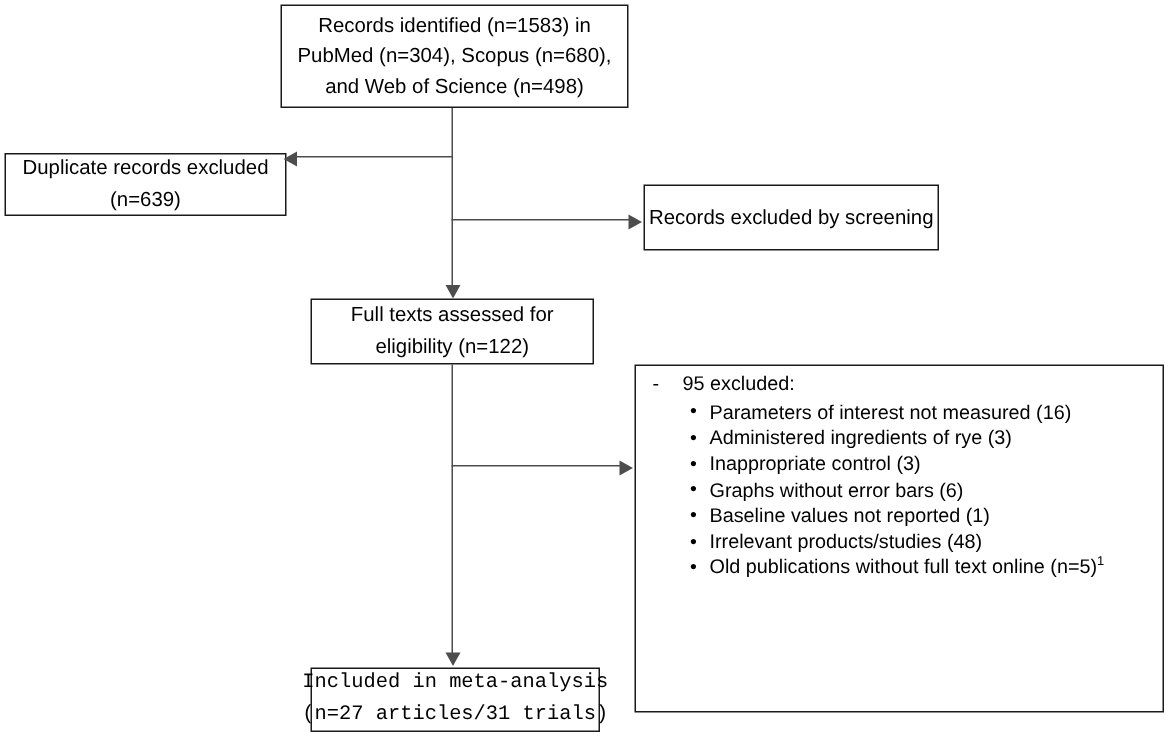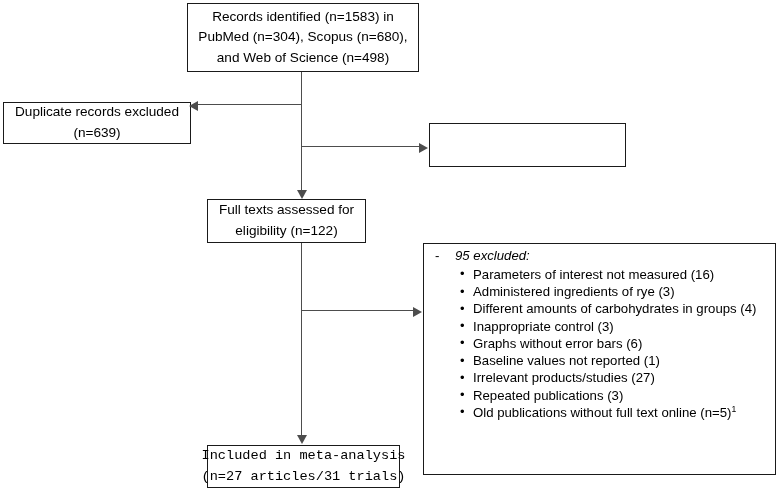--- a/index.html
+++ b/index.html
@@ -36,21 +36,21 @@
   }
   .box .line {
     display: block;
     white-space: nowrap;
   }
 
   
   #box-records-identified { left: 187px; top: 3px;   width: 232px; height: 69px; }
   #box-duplicates        { left: 3px;   top: 85px;  width: 188px; height: 42px; margin-top: 17px; }
   #box-screening-excl    { left: 429px; top: 123px; width: 197px; height: 44px; }
-  #box-fulltext         { left: 207px; top: 199px; width: 159px; height: 44px; }
+  #box-fulltext         { left: 207px; top: 199px; width: 189px; height: 44px; }
   #box-included         { left: 207px; top: 445px; width: 193px; height: 43px; font-family: Liberation Mono, monospace; }
 
   
   #box-exclusion-reasons {
     position: absolute;
     left: 423px;
     top: 243px;
     width: 353px;
     height: 232px;
     box-sizing: border-box;
@@ -65,21 +65,21 @@
     display: flex;
     align-items: flex-start;
     margin-bottom: 1px;
   }
   .excl-head .dash {
     width: 20px;
     flex: 0 0 20px;
     text-align: left;
     padding-left: 5px;
   }
-  .excl-head .headtext { white-space: nowrap; font-style: italic; }
+  .excl-head .headtext { white-space: nowrap; }
   ul.excl-list {
     list-style: none;
     margin: 2px;
     padding: 0 0 0 28px;
   }
   ul.excl-list li {
     position: relative;
     padding-left: 13px;
     margin: 0 0 0.5px 0;
   }
@@ -156,46 +156,45 @@
     <span class="line">PubMed (n=304), Scopus (n=680),</span>
     <span class="line">and Web of Science (n=498)</span>
   </div>
 
   <div class="box" id="box-duplicates">
     <span class="line">Duplicate records excluded</span>
     <span class="line">(n=639)</span>
   </div>
 
   <div class="box" id="box-screening-excl">
+    <span class="line">Records excluded by screening</span>
   </div>
 
   <div class="box" id="box-fulltext">
     <span class="line">Full texts assessed for</span>
     <span class="line">eligibility (n=122)</span>
   </div>
 
   <div class="box" id="box-included">
     <span class="line">Included in meta-analysis</span>
     <span class="line">(n=27 articles/31 trials)</span>
   </div>
 
   <div id="box-exclusion-reasons">
     <div class="excl-head">
       <span class="dash">-</span>
       <span class="headtext">95 excluded:</span>
     </div>
     <ul class="excl-list" id="exclusion-list">
         <li><span>Parameters of interest not measured (16)</span></li>
         <li><span>Administered ingredients of rye (3)</span></li>
-        <li><span>Different amounts of carbohydrates in groups (4)</span></li>
         <li><span>Inappropriate control (3)</span></li>
         <li><span>Graphs without error bars (6)</span></li>
         <li><span>Baseline values not reported (1)</span></li>
-        <li><span>Irrelevant products/studies (27)</span></li>
-        <li><span>Repeated publications (3)</span></li>
+        <li><span>Irrelevant products/studies (48)</span></li>
         <li><span>Old publications without full text online (n=5)</span><sup>1</sup></li>
       </ul>
   </div>
 
   <div class="vline" id="spine-top"></div>
   <div class="arrowhead arrow-down" id="spine-arrow-1"></div>
 
   <div class="hline" id="branch-left-line"></div>
   <div class="arrowhead arrow-left" id="branch-left-arrow"></div>
 

